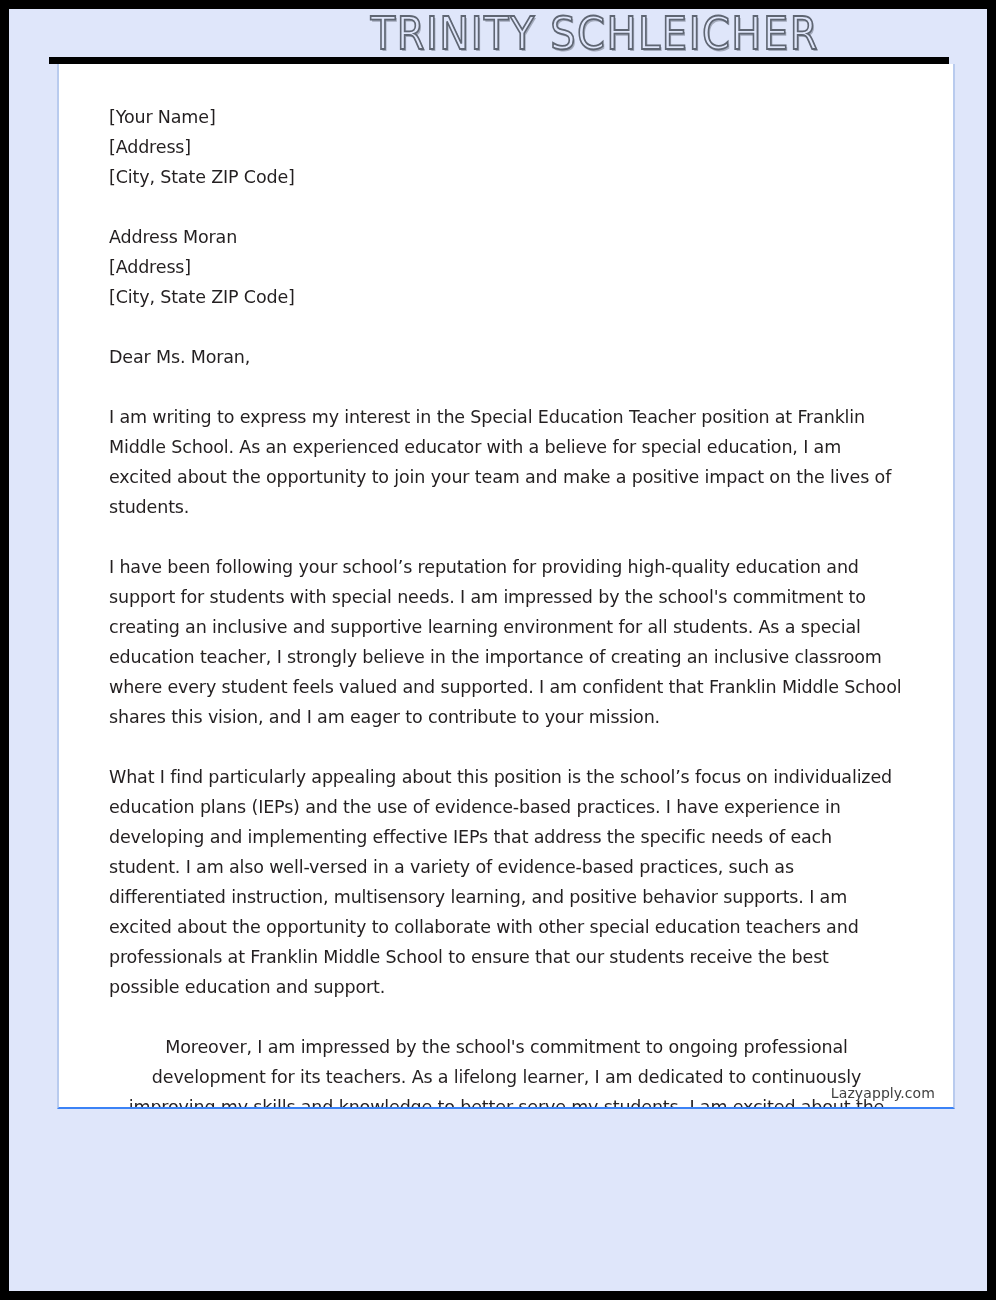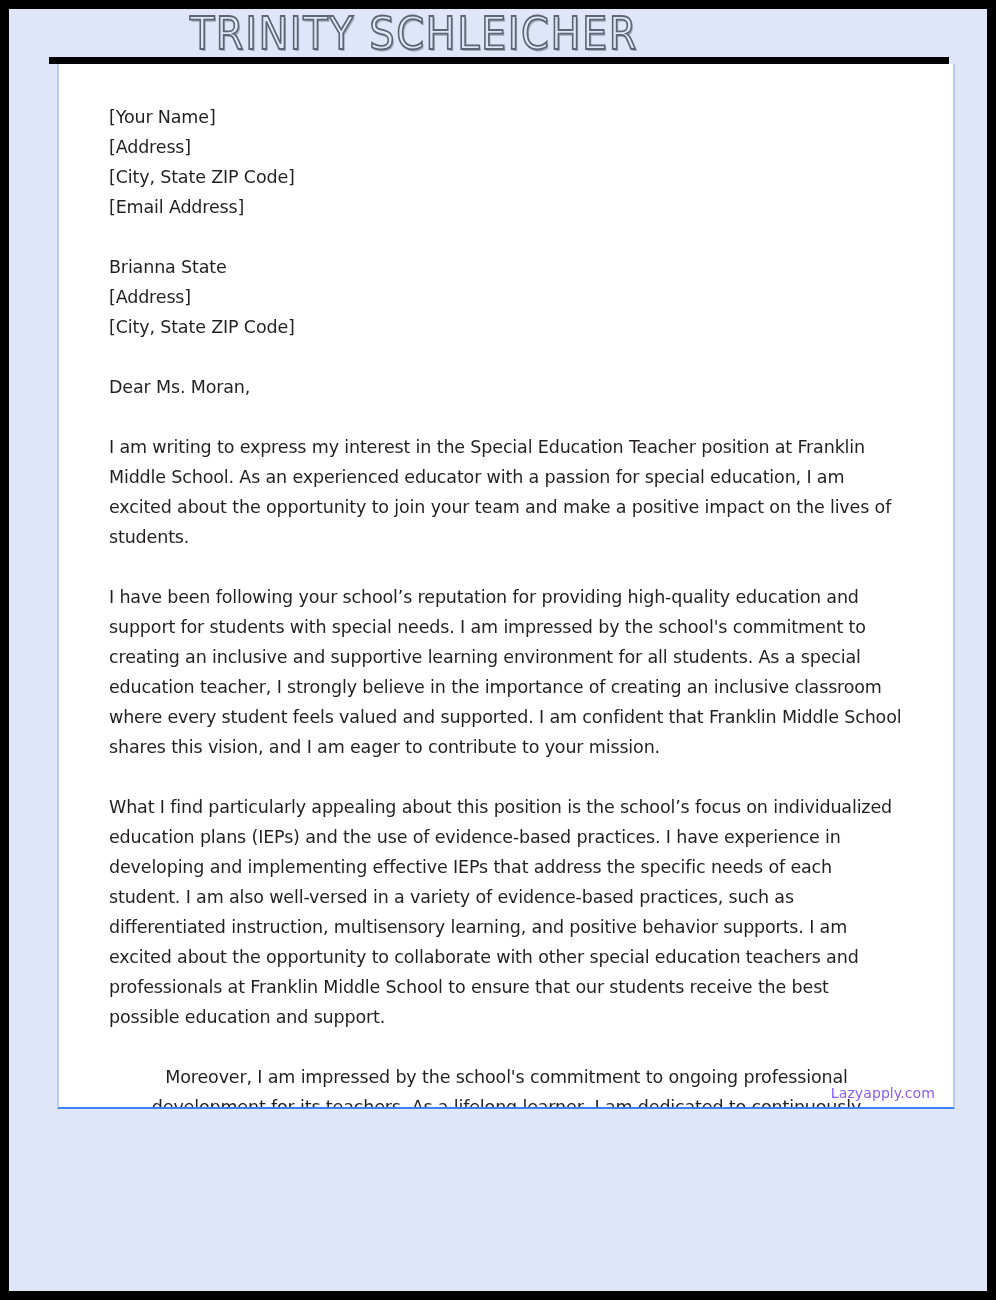--- a/index.html
+++ b/index.html
@@ -38,21 +38,21 @@
 
   .header-band {
     position: absolute;
     left: 0;
     top: 0;
     width: 838px;
     height: 48px;
     background: #dfe6fa;
     display: flex;
     align-items: flex-end;
-    justify-content: center;
+    justify-content: flex-end;
     box-sizing: border-box;
     padding-right: 28px;
   }
 
   .doc-title {
     font-family: "DejaVu Sans", sans-serif;
     font-size: 40px;
     line-height: 42px;
     letter-spacing: 1.5px;
     font-weight: 400;
@@ -117,21 +117,21 @@
     margin-bottom: 0;
     text-align: center;
   }
 
   .watermark {
     position: absolute;
     right: 18px;
     bottom: 6px;
     font-family: "DejaVu Sans", sans-serif;
     font-size: 14px;
-    color: #8b5cf6;
+    color: #404040;
     letter-spacing: 0.1px;
   }
 </style>
 </head>
 <body>
 
 <div class="page-frame">
   <div class="blue-field"></div>
 
   <div class="header-band">
@@ -140,32 +140,31 @@
 
   <div class="black-rule"></div>
 
   <div class="sheet">
     <div class="sheet-inner letter-text">
 
       <div class="block">
         <span class="line">[Your Name]</span>
         <span class="line">[Address]</span>
         <span class="line">[City, State ZIP Code]</span>
-        <span class="line">[Email Address]</span>
       </div>
 
       <div class="block">
-        <span class="line">Brianna State</span>
+        <span class="line">Address Moran</span>
         <span class="line">[Address]</span>
         <span class="line">[City, State ZIP Code]</span>
       </div>
 
       <p class="para">Dear Ms. Moran,</p>
 
-      <p class="para">I am writing to express my interest in the Special Education Teacher position at Franklin Middle School. As an experienced educator with a passion for special education, I am excited about the opportunity to join your team and make a positive impact on the lives of students.</p>
+      <p class="para">I am writing to express my interest in the Special Education Teacher position at Franklin Middle School. As an experienced educator with a believe for special education, I am excited about the opportunity to join your team and make a positive impact on the lives of students.</p>
       <p class="para">I have been following your school’s reputation for providing high-quality education and support for students with special needs. I am impressed by the school's commitment to creating an inclusive and supportive learning environment for all students. As a special education teacher, I strongly believe in the importance of creating an inclusive classroom where every student feels valued and supported. I am confident that Franklin Middle School shares this vision, and I am eager to contribute to your mission.</p>
       <p class="para">What I find particularly appealing about this position is the school’s focus on individualized education plans (IEPs) and the use of evidence-based practices. I have experience in developing and implementing effective IEPs that address the specific needs of each student. I am also well-versed in a variety of evidence-based practices, such as differentiated instruction, multisensory learning, and positive behavior supports. I am excited about the opportunity to collaborate with other special education teachers and professionals at Franklin Middle School to ensure that our students receive the best possible education and support.</p>
       <p class="para">Moreover, I am impressed by the school's commitment to ongoing professional development for its teachers. As a lifelong learner, I am dedicated to continuously improving my skills and knowledge to better serve my students. I am excited about the prospect of attending workshops and training sessions offered by the school to further enhance my teaching abilities.</p>
 
     </div>
 
     <div class="watermark">Lazyapply.com</div>
   </div>
 </div>
 

